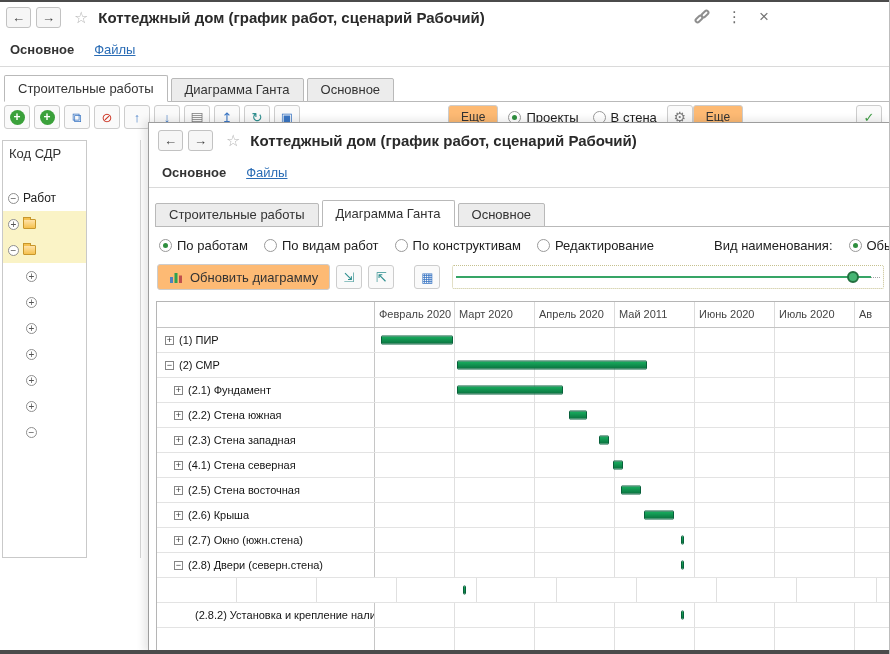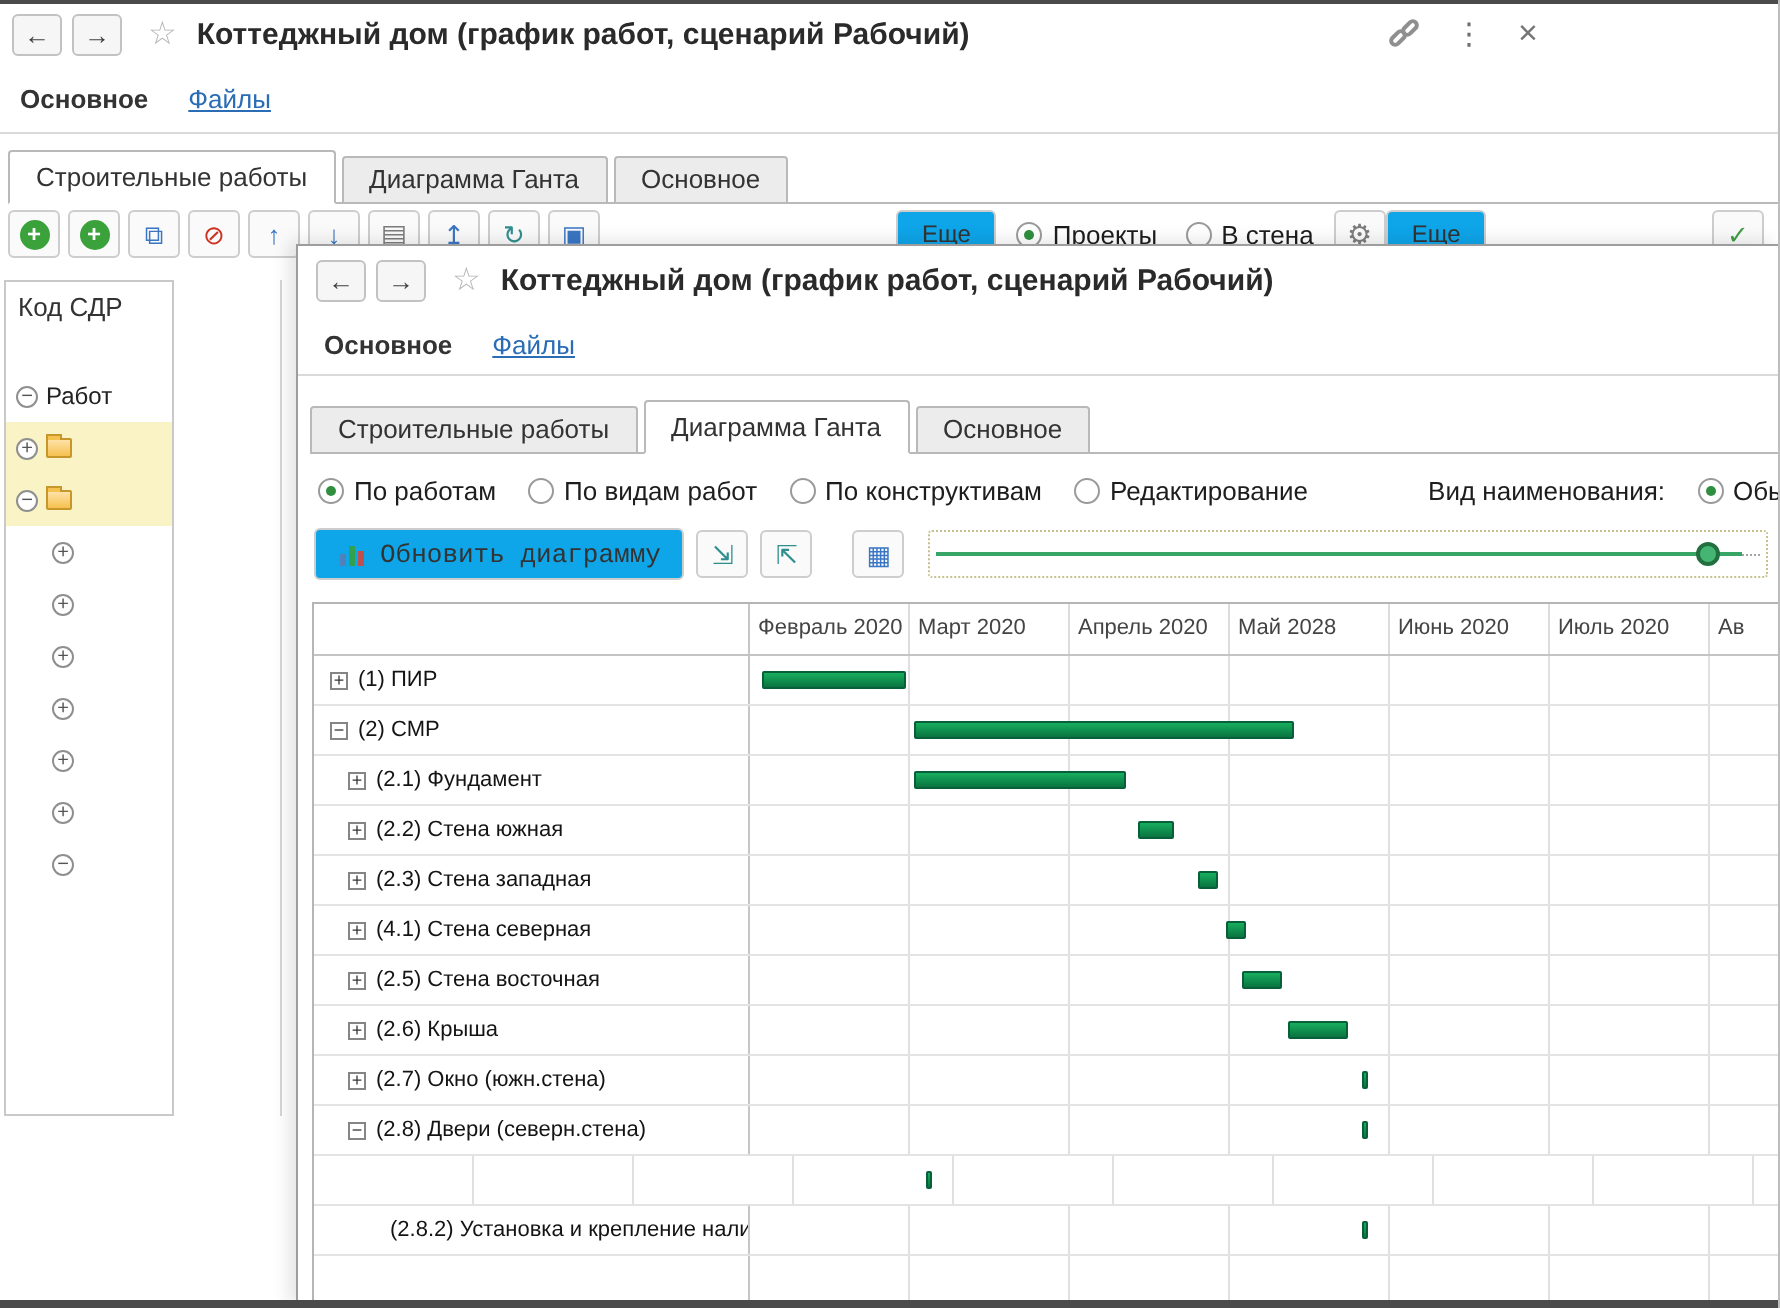--- a/index.html
+++ b/index.html
@@ -51,21 +51,21 @@
   .icobtn { width:26px; height:24px; border:1px solid #cdcdcd; border-radius:3px; background:#fafafa;
             display:inline-flex; align-items:center; justify-content:center; cursor:pointer; flex:none; font-family:inherit; }
   .icg { font-size:13px; line-height:1; }
   .ic-green { width:15px; height:15px; border-radius:50%; background:#3ba13b; color:#fff; font-weight:700;
               display:inline-flex; align-items:center; justify-content:center; font-size:12px; }
   .ic-blue { color:#3a76c4; }
   .ic-teal { color:#2f8f8f; }
   .ic-red { color:#cc3322; }
   .ic-gray { color:#7d7d7d; font-size:14px; }
   .ic-green2 { color:#3f9d44; font-weight:700; }
-  .more { height:24px; padding:0 12px; border:1px solid #cdcdcd; border-radius:3px; background:#0ea5e9;
+  .more { height:24px; padding:0 12px; border:1px solid #cdcdcd; border-radius:3px; background:#fdba74;
           font-size:12px; color:#333; cursor:pointer; flex:none; font-family:inherit; }
   .rgroup { display:flex; align-items:center; gap:16px; }
   .btoolbar .rgroup { margin:16px 10px; gap:14px; }
   .rdo-wrap { display:inline-flex; align-items:center; white-space:nowrap; cursor:pointer; }
   .rdo { width:13px; height:13px; border:1px solid #9a9a9a; border-radius:50%; background:#fff;
          position:relative; margin-right:5px; flex:none; }
   .rdo.on::after { content:''; position:absolute; inset:3px; border-radius:50%; background:#2f8f3f; }
   .rlabel { font-size:13px; color:#1d1d1d; }
   .spacer { flex:1; }
 
@@ -80,21 +80,21 @@
   .folder { width:13px; height:10px; background:linear-gradient(#ffe2a8,#f5c14f); border:1px solid #c8972c;
             border-radius:1px; position:relative; flex:none; }
   .folder::before { content:''; position:absolute; top:-3px; left:-1px; width:6px; height:2px; background:#f5c14f;
                     border:1px solid #c8972c; border-bottom:none; }
   .vline { position:absolute; left:140px; top:140px; width:1px; height:418px; background:#d6d6d6; }
 
   .f-opts { position:absolute; left:10px; top:108px; right:4px; height:28px; display:flex; align-items:center; gap:16px; }
   .optlabel { font-size:13px; color:#1d1d1d; white-space:nowrap;margin-left:44px; }
 
   .f-tools { position:absolute; left:8px; top:140px; right:6px; height:28px; display:flex; align-items:center; gap:6px; }
-  .refreshbtn { display:inline-flex; align-items:center; gap:7px; height:26px; padding:0 11px; font-size:13px;font-family:Liberation Mono, monospace; }
+  .refreshbtn { display:inline-flex; align-items:center; gap:7px; height:26px; padding:0 11px; font-size:13px; }
   .slider { position:relative; flex:1; height:24px; border:1px dotted #c5c08e; border-radius:2px; margin-left:6px; cursor:pointer; }
   .track-dotted { position:absolute; left:3px; right:3px; top:11px; border-top:1px dotted #a5a5a5; }
   .track-green { position:absolute; left:3px; right:12px; top:10px; height:2px; background:#36a566; }
   .handle { position:absolute; top:5px; width:12px; height:12px; border-radius:50%; background:#45b573;
             border:2px solid #22703f; }
 
   .g-table { position:absolute; left:7px; top:178px; width:940px; bottom:0; background:#fff;
              border-left:1px solid #b5b5b5; border-top:1px solid #b5b5b5; overflow:hidden; }
   .g-header { display:flex; height:26px; border-bottom:1px solid #c4c4c4; }
   .g-hspacer { width:218px; flex:none; border-right:1px solid #c6c6c6; }
@@ -320,21 +320,21 @@
         <div class="handle" style="left: calc(93% - 6px);"></div>
       </div>
     </div>
 
     <div class="g-table">
       <div class="g-header">
           <div class="g-hspacer"></div>
           <div class="g-hcell">Февраль 2020</div>
           <div class="g-hcell">Март 2020</div>
           <div class="g-hcell">Апрель 2020</div>
-          <div class="g-hcell">Май 2028</div>
+          <div class="g-hcell">Май 2011</div>
           <div class="g-hcell">Июнь 2020</div>
           <div class="g-hcell">Июль 2020</div>
           <div class="g-hcell">Ав</div>
         </div>
       <div>
           <div class="g-row">
             <div class="g-label" style="padding-left: 8px;">
               <span class="g-exp">+</span>
               <span class="g-ltext">(1) ПИР</span>
             </div>

